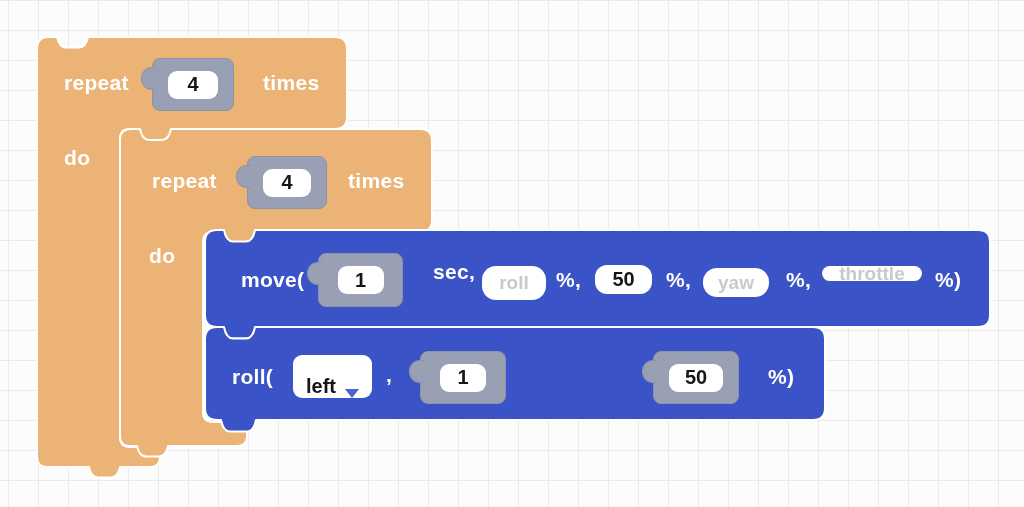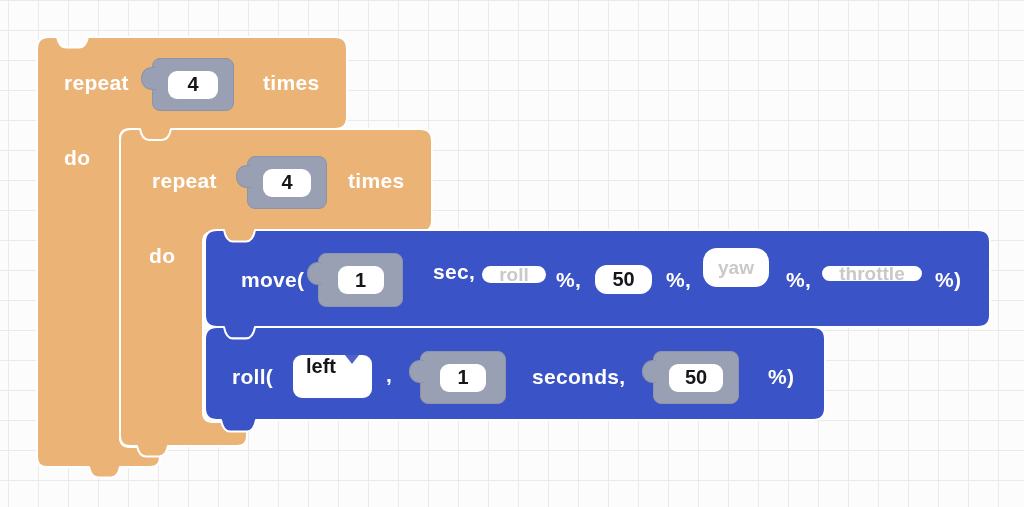--- a/index.html
+++ b/index.html
@@ -89,21 +89,21 @@
     color: #16161a;
     font-size: 20px;
     border-radius: 12px;
   }
   
   .dropdown {
     position: absolute;
     background: #FFFFFF;
     border-radius: 9px;
     display: flex;
-    align-items: flex-start;
+    align-items: flex-end;
     justify-content: center;
     gap: 9px;
   }
   .dropdown .dd-label {
     font-weight: 700;
     font-size: 20px;
     color: #16161a;
   }
   .dropdown .dd-arrow {
     width: 0;
@@ -171,29 +171,29 @@
 
   <div class="label" style="left:241px; top:268px;">move(</div>
 
   <div class="chip" style="left:318px; top:253px; width:85px; height:54px;">
     <span class="tab"></span>
     <span class="chip-field" style="width:46px; height:28px;">1</span>
   </div>
 
   <div class="label" style="left:433px; top:260px;">sec,</div>
 
-  <div class="pill" style="left:482px; top:266px; width:64px; height:17px;">roll</div>
+  <div class="pill" style="left:482px; top:266px; width:64px; height:34px;">roll</div>
 
   <div class="label" style="left:556px; top:268px;">%,</div>
 
   <div class="pill filled" style="left:595px; top:265px; width:57px; height:29px;">50</div>
 
   <div class="label" style="left:666px; top:268px;">%,</div>
 
-  <div class="pill" style="left:703px; top:248px; width:66px; height:39px;">yaw</div>
+  <div class="pill" style="left:703px; top:268px; width:66px; height:29px;">yaw</div>
 
   <div class="label" style="left:786px; top:268px;">%,</div>
 
   <div class="pill" style="left:822px; top:266px; width:100px; height:15px;">throttle</div>
 
   <div class="label" style="left:935px; top:268px;">%)</div>
 
   <div class="label" style="left:232px; top:365px;">roll(</div>
 
   <div class="dropdown" style="left:293px; top:355px; width:79px; height:43px;">
@@ -201,21 +201,20 @@
     <span class="dd-arrow"></span>
   </div>
 
   <div class="label" style="left:386px; top:363px;">,</div>
 
   <div class="chip" style="left:420px; top:351px; width:86px; height:53px;">
     <span class="tab"></span>
     <span class="chip-field" style="width:46px; height:28px;">1</span>
   </div>
 
-  <div class="label" style="left:532px; top:365px;">seconds,</div>
 
   <div class="chip" style="left:653px; top:351px; width:86px; height:53px;">
     <span class="tab"></span>
     <span class="chip-field" style="width:54px; height:28px;">50</span>
   </div>
 
   <div class="label" style="left:768px; top:365px;">%)</div>
 
 </div>
 

